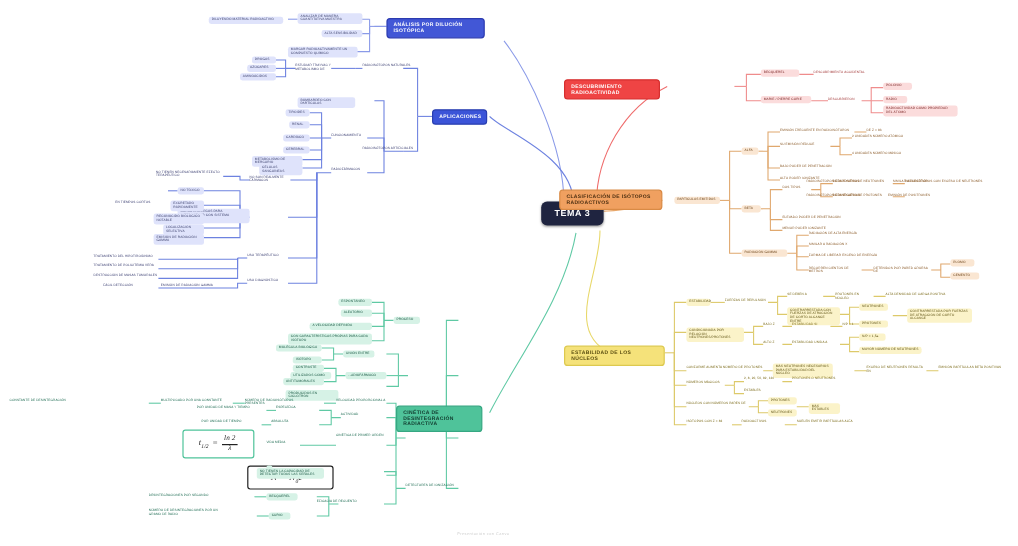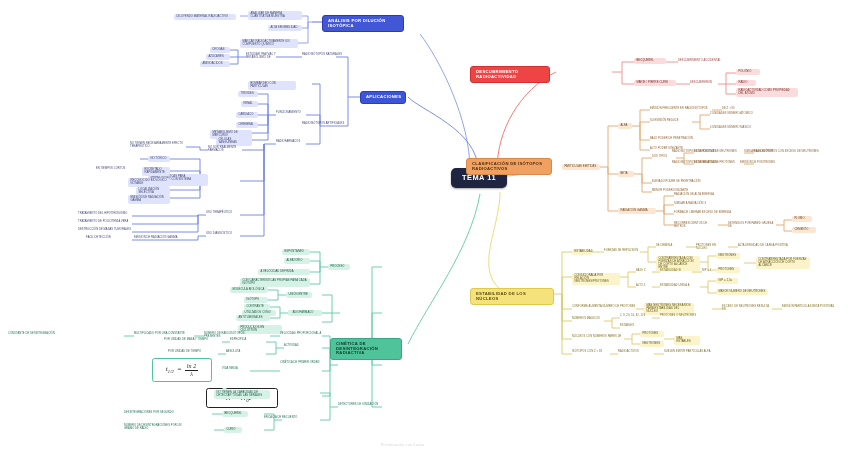--- a/index.html
+++ b/index.html
@@ -258,21 +258,21 @@
       <path d="M280 371 L250 371" stroke="#5fc9a4"></path>
       <path d="M338 407 L330 407 M330 407 L330 393 L320 393" stroke="#5fc9a4"></path>
       <path d="M330 407 L330 420 L320 420" stroke="#5fc9a4"></path>
       <path d="M282 420 L274 420 M274 420 L274 414 L264 414" stroke="#5fc9a4"></path>
       <path d="M274 420 L274 430 L264 430" stroke="#5fc9a4"></path>
       <path d="M222 414 L212 414" stroke="#5fc9a4"></path>
       <path d="M224 430 L214 430" stroke="#5fc9a4"></path>
     </g>
   </svg>
 
-  <div class="node central" style="left:451px;top:168px;">TEMA 11</div>
+  <div class="node central" style="left:451px;top:168px;">TEMA 3</div>
 
   <div class="node hdr navy" style="left:322px;top:15px;width:82px;">ANÁLISIS POR DILUCIÓN ISOTÓPICA</div>
   <div class="node box t-blue" style="left:248px;top:11px;width:54px;">ANALIZAR DE MANERA CUANTITATIVA MUESTRA</div>
   <div class="node box t-blue" style="left:174px;top:14px;width:62px;">DILUYENDO MATERIAL RADIOACTIVO</div>
   <div class="node box t-blue" style="left:268px;top:25px;width:34px;">ALTA SENSIBILIDAD</div>
   <div class="node box t-blue" style="left:240px;top:39px;width:58px;">MARCAR RADIOACTIVAMENTE UN COMPUESTO QUÍMICO</div>
 
   <div class="node hdr blue" style="left:360px;top:91px;width:46px;">APLICACIONES</div>
 
   <div class="node leaf x-blue" style="left:302px;top:54px;width:44px;">RADIOISÓTOPOS NATURALES</div>

